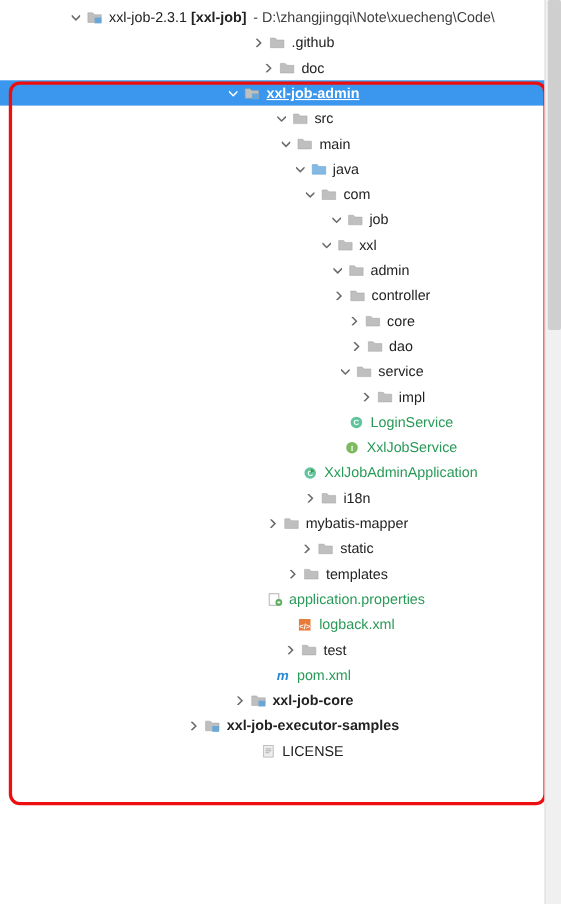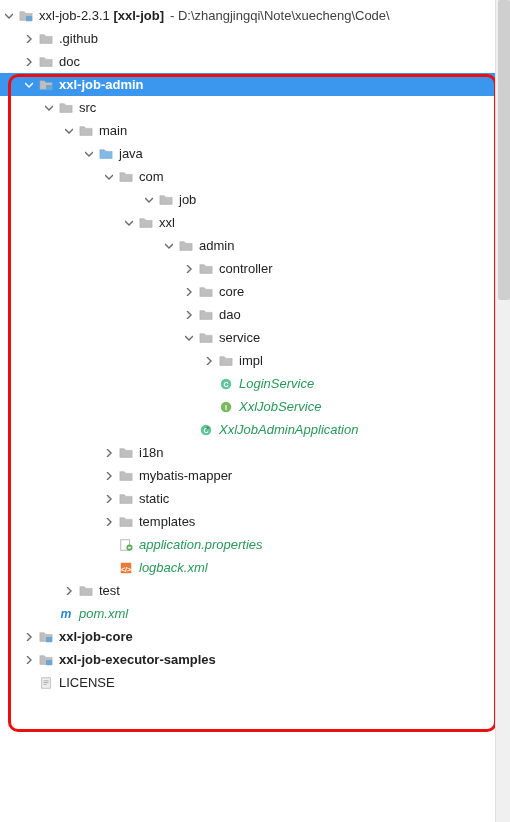--- a/index.html
+++ b/index.html
@@ -15,20 +15,21 @@
   .tree {
     padding-top: 4px;
     user-select: none;
   }
   .row {
     display: flex;
     align-items: center;
     height: 23px;
     white-space: nowrap;
     cursor: pointer;
+    justify-content: center;
   }
   .indent { display:inline-block; }
   .chev {
     width: 14px; height: 14px;
     display: inline-flex;
     align-items: center;
     justify-content: center;
     color: #6b6b6b;
     flex-shrink: 0;
     margin-right: 1px;
@@ -47,22 +48,22 @@
   .icon svg { width: 16px; height: 14px; }
   .label { }
   .row.root .label { font-weight: 400; }
   .bold { font-weight: 700; }
   .path-dim { color: #404040; margin-left: 6px; }
   .row.selected {
     background: #3b97ed;
     color: #ffffff;
   }
   .row.selected .chev { color: #fff; }
-  .row.selected .label { color: #fff; }
-  .green { color: #289a57; font-style: italic; }
+  .row.selected .label { color: #fff; text-decoration: underline; }
+  .green { color: #289a57; }
   .highlight-box {
     position: absolute;
     left: 8px; right: 13px;
     top: 74px;
     height: 652px;
     border: 3px solid #ed0f0f;
     border-radius: 10px;
     pointer-events: none;
   }
   .scrollbar {

